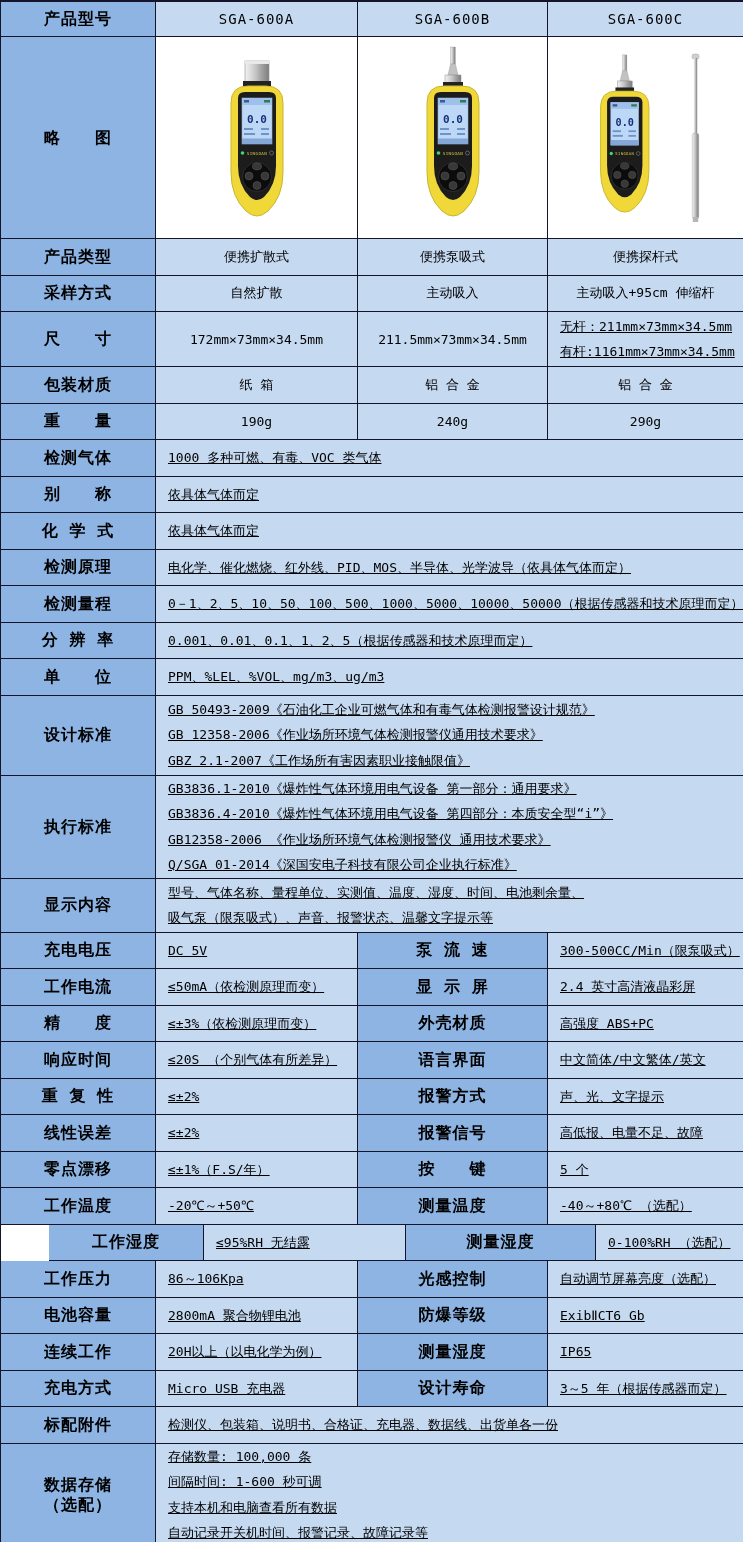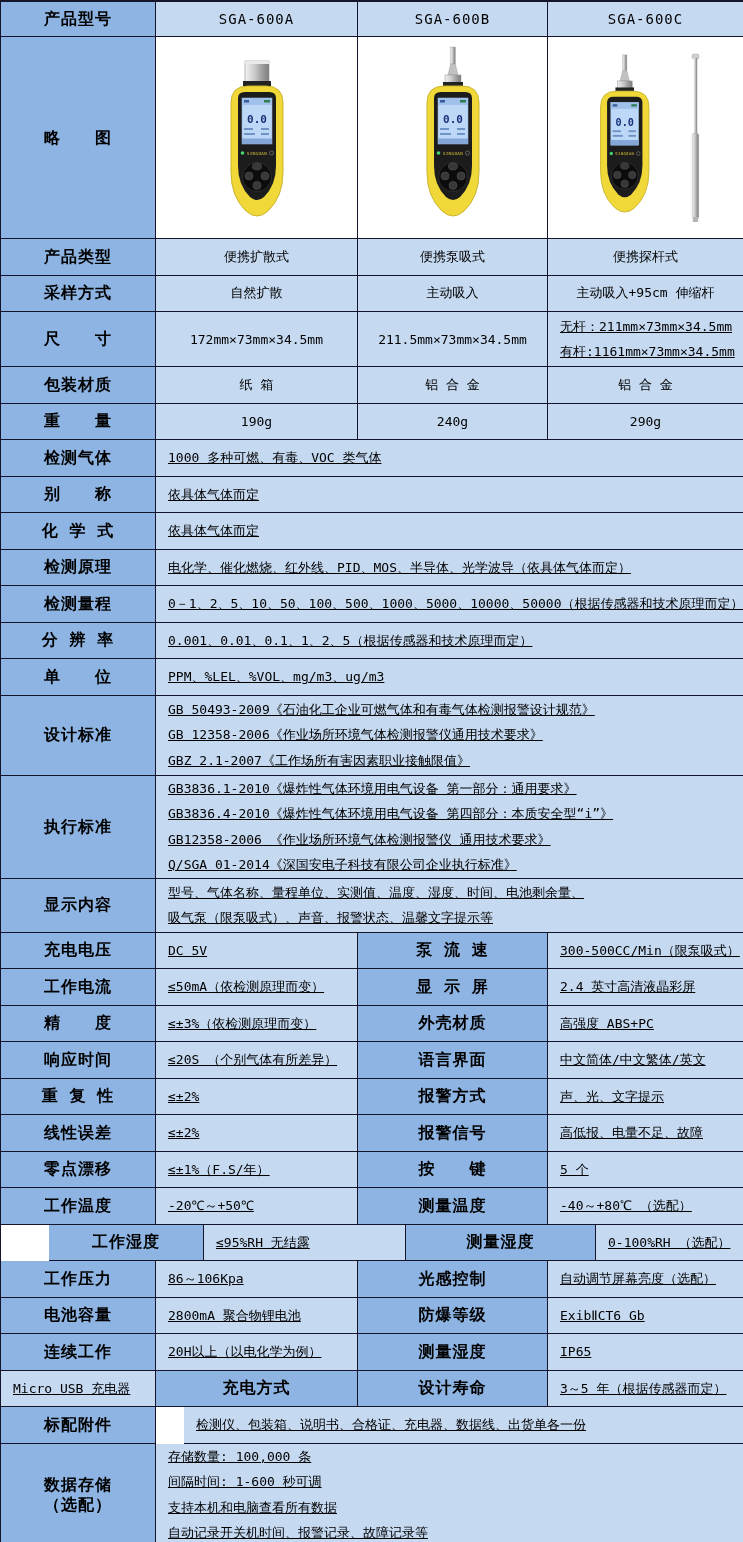--- a/index.html
+++ b/index.html
@@ -480,34 +480,34 @@
         <span class="line">20H以上（以电化学为例）</span>
       </div>
       <div class="cell label-cell">
         <span>测量湿度</span>
       </div>
       <div class="cell value-cell left">
         <span class="line">IP65</span>
       </div>
     </div>
     <div class="row" style="min-height: 36.5px;">
+      <div class="cell label-cell">
+        <span>充电方式</span>
+      </div>
       <div class="cell value-cell left">
         <span class="line">Micro USB 充电器</span>
       </div>
       <div class="cell label-cell">
-        <span>充电方式</span>
-      </div>
-      <div class="cell label-cell">
         <span>设计寿命</span>
       </div>
       <div class="cell value-cell left">
         <span class="line">3～5 年（根据传感器而定）</span>
       </div>
     </div>
-    <div class="row" style="min-height: 36.5px; gap: 28px;">
+    <div class="row" style="min-height: 36.5px;">
       <div class="cell label-cell">
         <span>标配附件</span>
       </div>
       <div class="cell value-cell left span3">
         <div class="line">检测仪、包装箱、说明书、合格证、充电器、数据线、出货单各一份</div>
       </div>
     </div>
     <div class="row" style="min-height: 103px;">
       <div class="cell label-cell">
         <div>数据存储</div>

